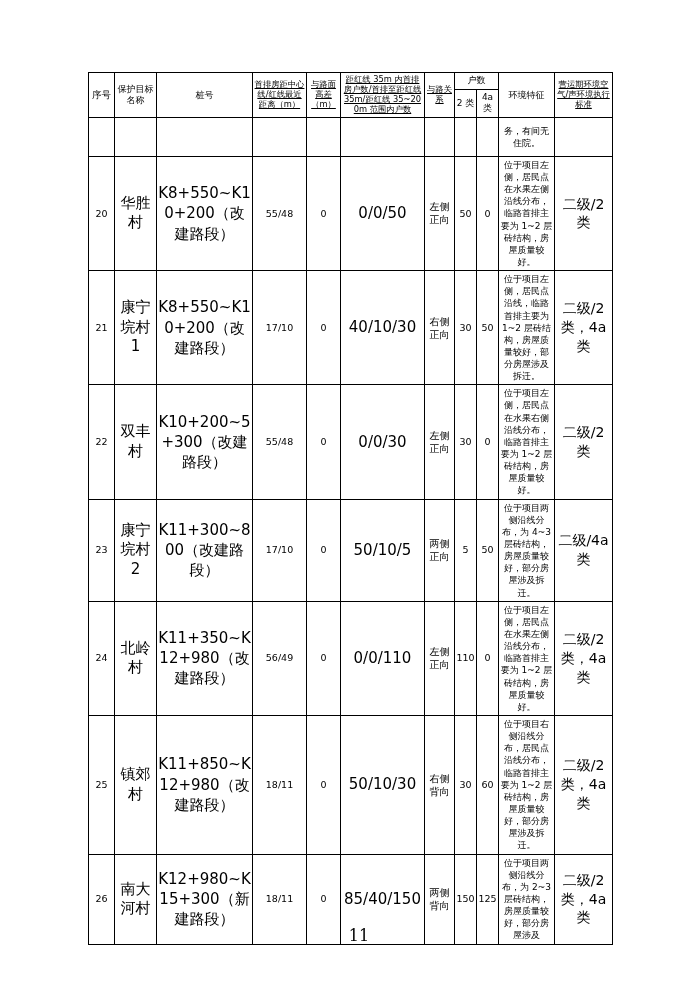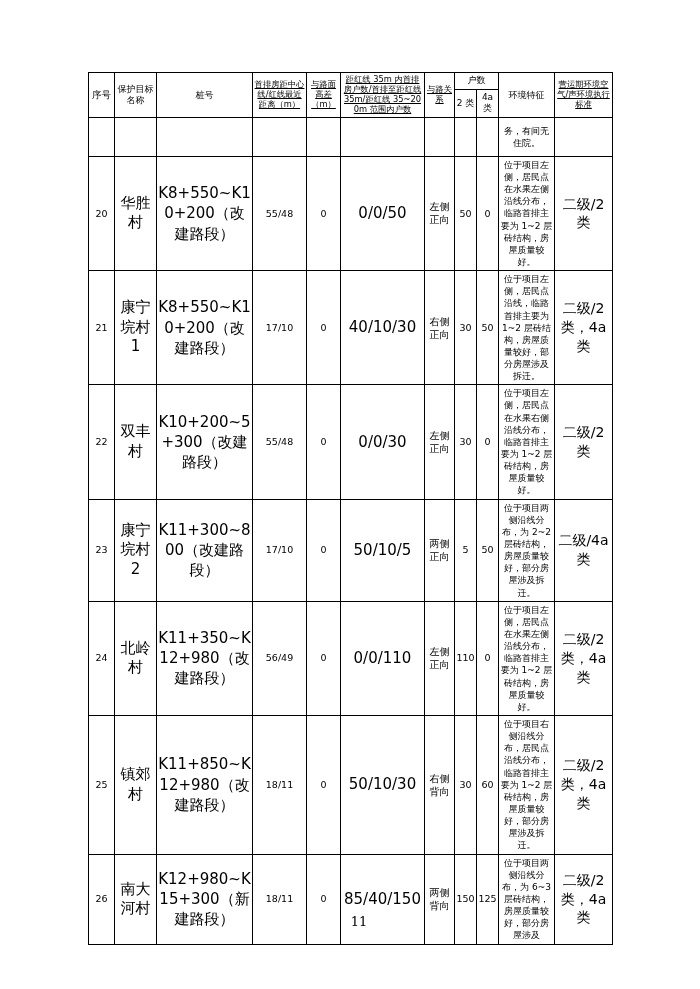--- a/index.html
+++ b/index.html
@@ -68,23 +68,23 @@
   .hdr-seq { font-size: 9.5px; line-height: 1.2; }
   .hdr-small { font-size: 9px; line-height: 1.2; }
   .hdr-tiny { font-size: 8.3px; line-height: 1.2; text-align: justify; text-decoration: underline; }
 
   .partial-row td { height: 34px; }
 
   .page-number {
     position: absolute;
     left: 0;
     right: 0;
-    bottom: 60px;
+    bottom: 44px;
     text-align: center;
-    font-size: 13px;
+    font-size: 16px;
     font-family: "DejaVu Serif", "Liberation Serif", serif;
     margin-left: 18px;
   }
 </style>
 </head>
 <body>
 
 <div class="page">
 
   <table class="doc-table">
@@ -180,21 +180,21 @@
       <tr>
         <td class="cell-seq">23</td>
         <td class="cell-name">康宁垸村 2</td>
         <td class="cell-pile">K11+300~800（改建路段）</td>
         <td class="cell-dist">17/10</td>
         <td class="cell-dist">0</td>
         <td class="cell-counts">50/10/5</td>
         <td class="cell-rel">两侧正向</td>
         <td class="cell-h">5</td>
         <td class="cell-h">50</td>
-        <td class="cell-feat">位于项目两侧沿线分布，为 2~2 层砖结构，房屋质量较好，部分房屋涉及拆迁。</td>
+        <td class="cell-feat">位于项目两侧沿线分布，为 4~3 层砖结构，房屋质量较好，部分房屋涉及拆迁。</td>
         <td class="cell-std">二级/4a 类</td>
       </tr>
 
       <tr>
         <td class="cell-seq">24</td>
         <td class="cell-name">北岭村</td>
         <td class="cell-pile">K11+350~K12+980（改建路段）</td>
         <td class="cell-dist">56/49</td>
         <td class="cell-dist">0</td>
         <td class="cell-counts">0/0/110</td>
@@ -222,21 +222,21 @@
       <tr>
         <td class="cell-seq">26</td>
         <td class="cell-name">南大河村</td>
         <td class="cell-pile">K12+980~K15+300（新建路段）</td>
         <td class="cell-dist">18/11</td>
         <td class="cell-dist">0</td>
         <td class="cell-counts">85/40/150</td>
         <td class="cell-rel">两侧背向</td>
         <td class="cell-h">150</td>
         <td class="cell-h">125</td>
-        <td class="cell-feat">位于项目两侧沿线分布，为 6~3 层砖结构，房屋质量较好，部分房屋涉及</td>
+        <td class="cell-feat">位于项目两侧沿线分布，为 2~3 层砖结构，房屋质量较好，部分房屋涉及</td>
         <td class="cell-std">二级/2 类，4a 类</td>
       </tr>
 
     </tbody>
   </table>
 
   <div class="page-number">11</div>
 </div>
 
 </body></html>

